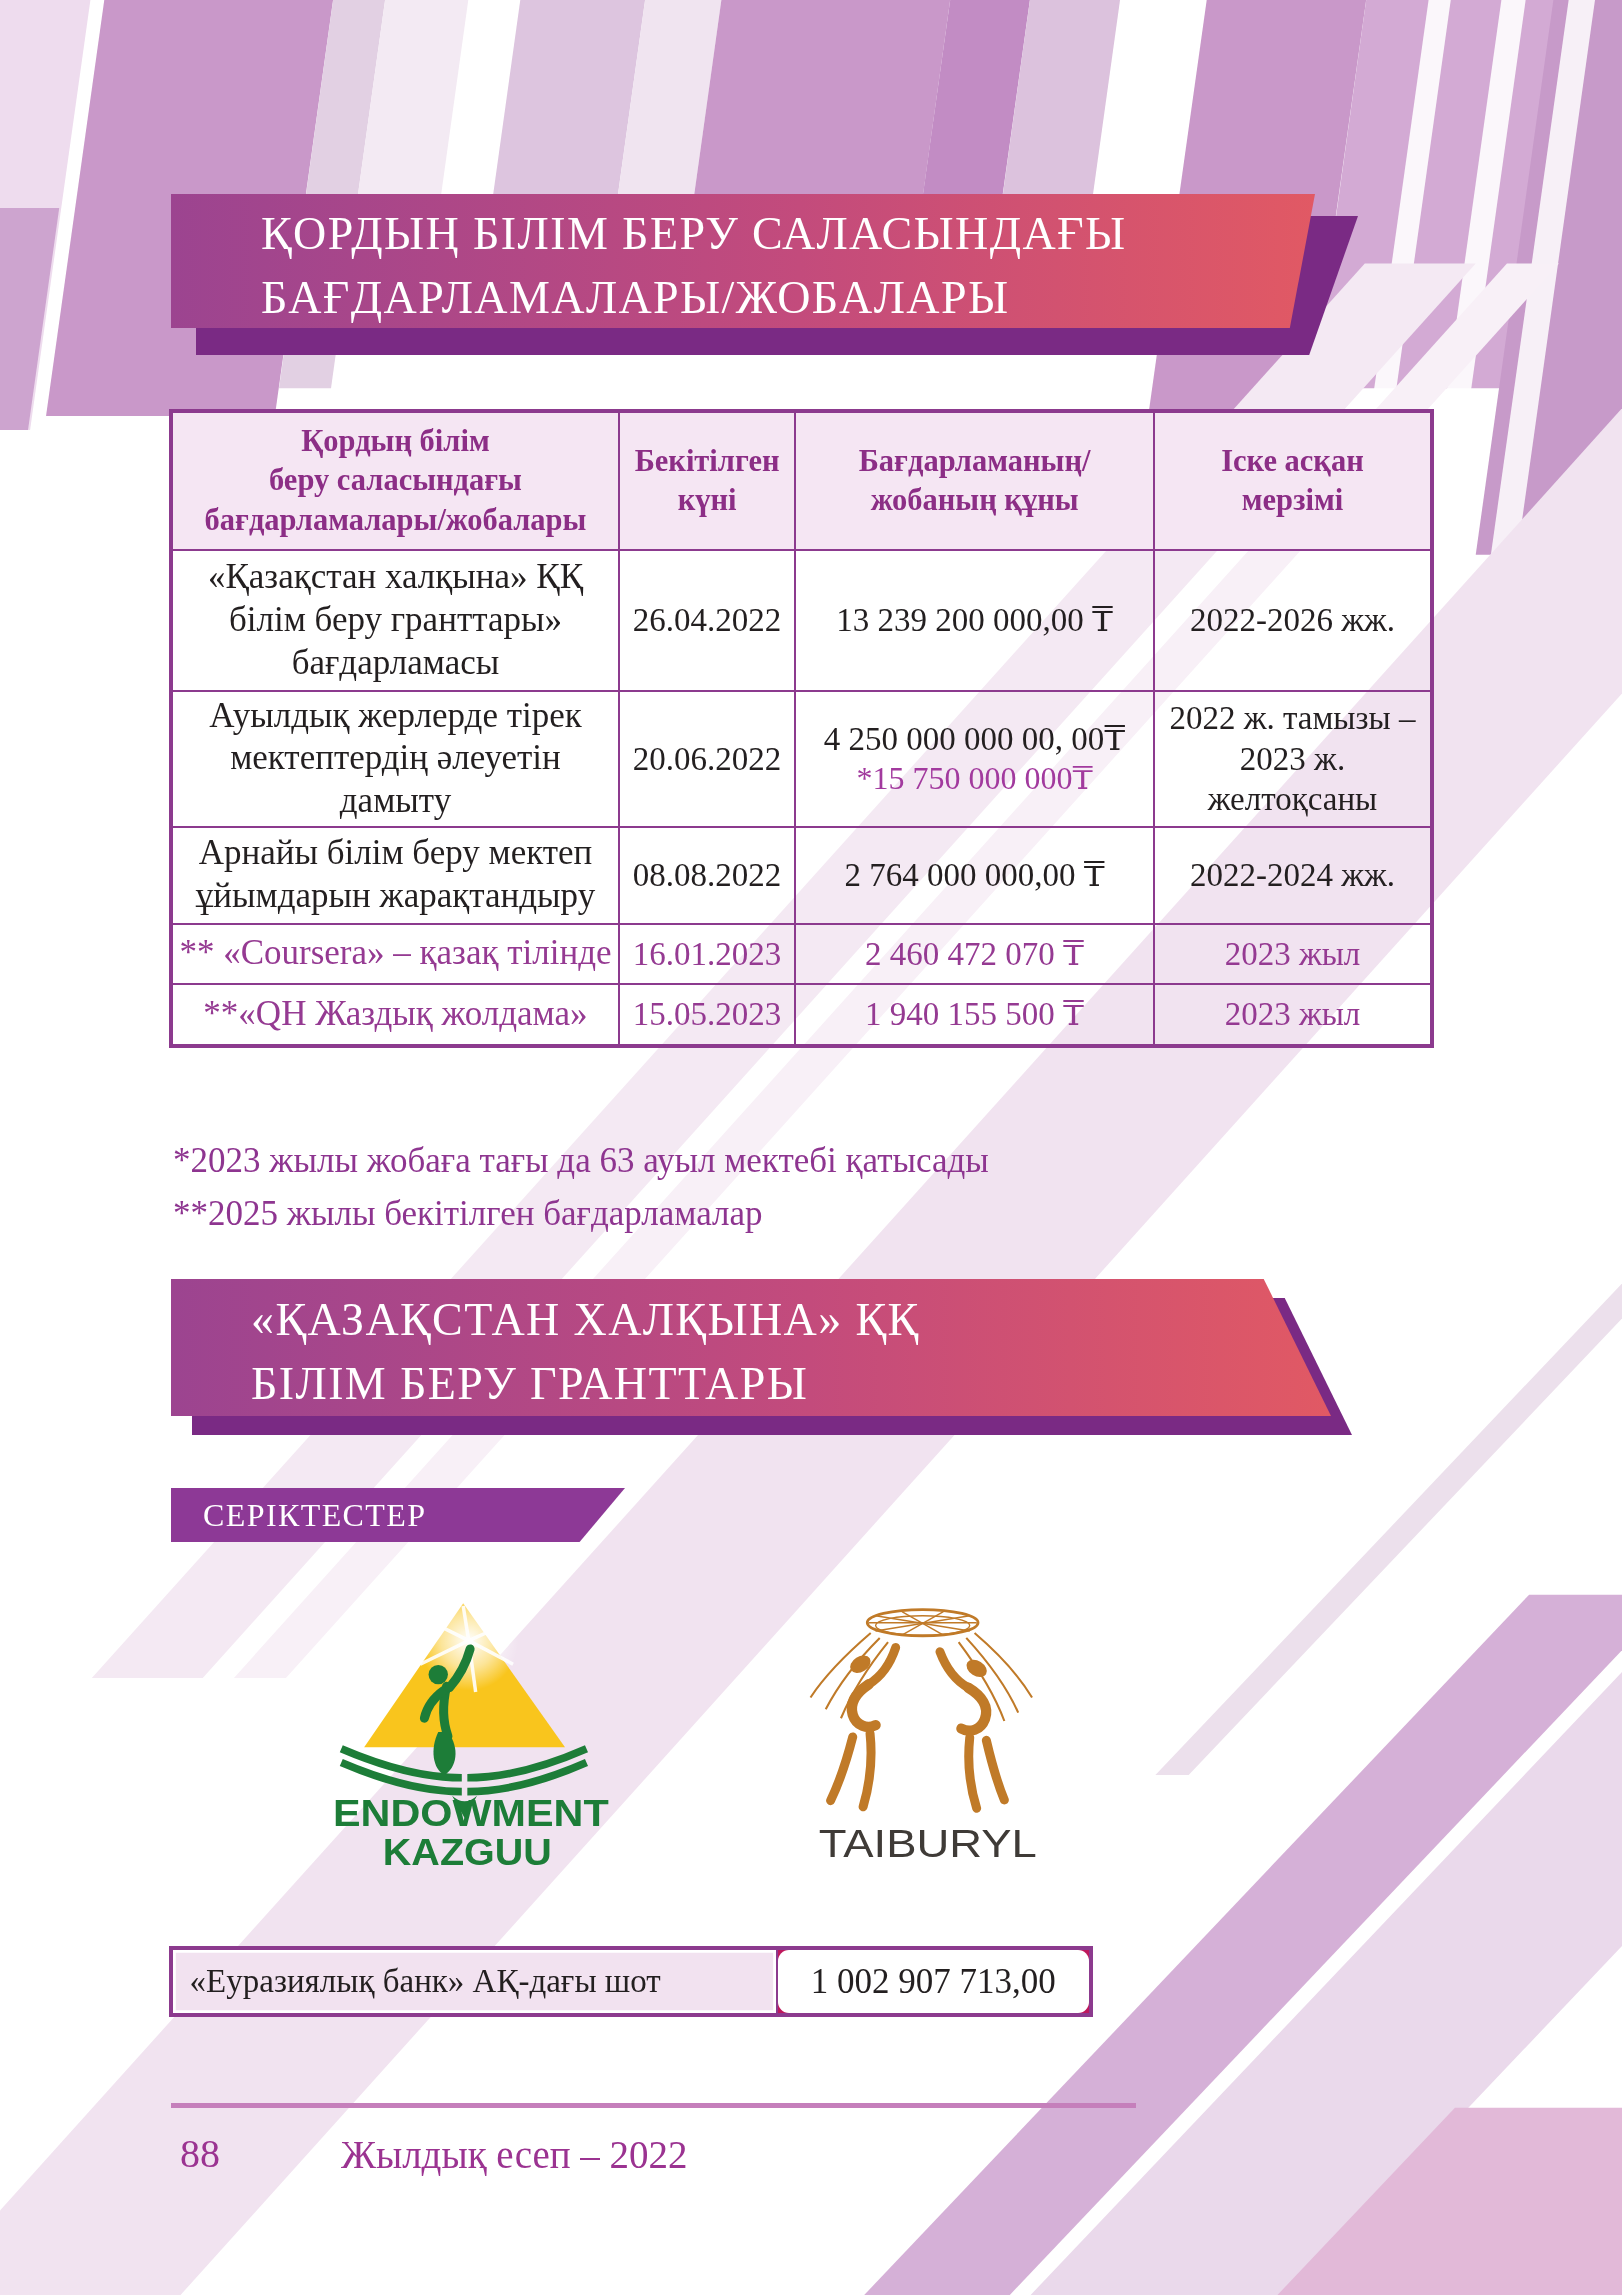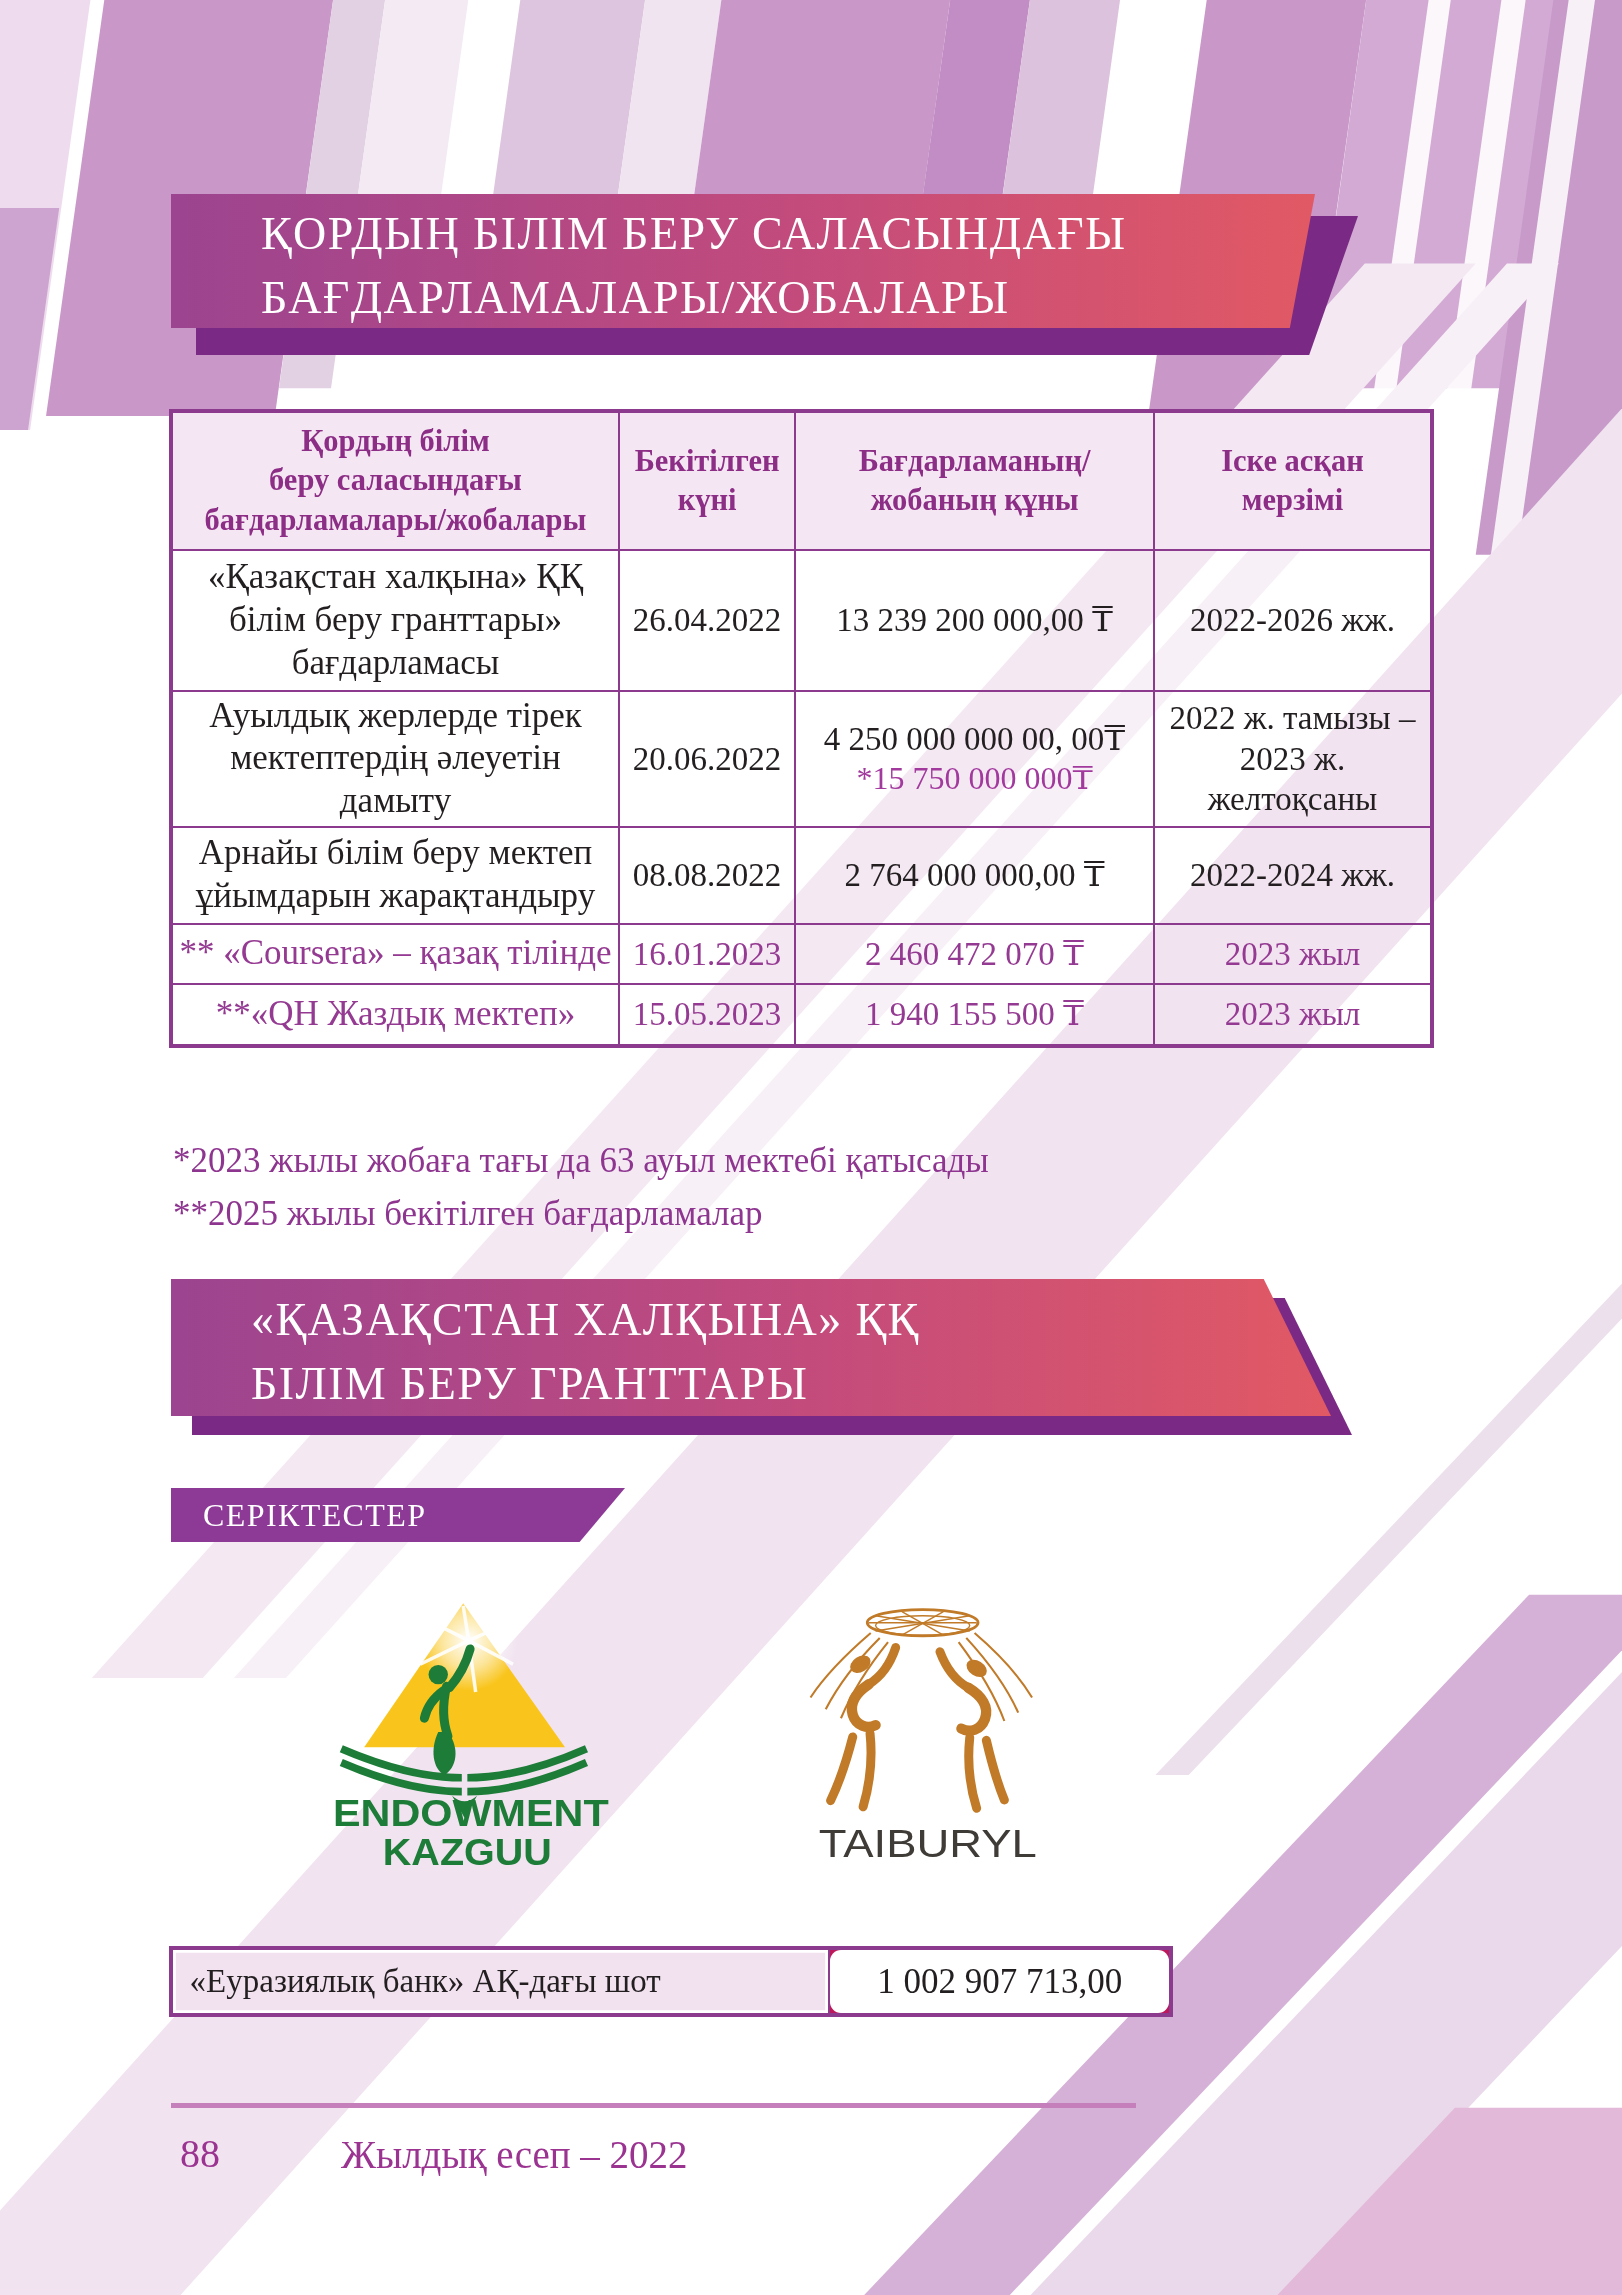--- a/index.html
+++ b/index.html
@@ -55,21 +55,21 @@
   }
   td.cell-name{text-align:left;padding-left:12.5px;font-size:35px;}
   tr.purple-row td{color:#953a92;}
   .cost-note{display:block;color:#a23a9e;font-size:32px;}
 
   
   .footnote{position:absolute;left:173px;color:#8e3590;font-size:35px;z-index:2;}
 
   
   .bank-row{
-    position:absolute;left:169px;top:1946px;width:1004px;height:71px;z-index:2;
+    position:absolute;left:169px;top:1946px;width:924px;height:71px;z-index:2;
     display:flex;border:4.2px solid #8c3a8e;box-sizing:border-box;background:#be185d;
   }
   .bank-cell-label{
     flex:0 0 66%;background:#f2e2f0;box-shadow:inset 0 0 0 2.8px #ffffff;
     border-right:2.8px solid #8c3a8e;display:flex;align-items:center;
     padding-left:16.6px;box-sizing:border-box;font-size:33px;color:#231f20;
   }
   .bank-cell-value{
     flex:1;display:flex;align-items:center;justify-content:center;
     font-size:35px;color:#231f20;background:#ffffff;border-radius:11px;
@@ -175,21 +175,21 @@
       <td><span>2 764 000 000,00 ₸</span><span class="cost-note"></span></td>
       <td class="pre">2022-2024 жж.</td>
     </tr>
     <tr style="height:60px" class="purple-row">
       <td class="cell-name pre">** «Coursera» – қазақ тілінде</td>
       <td>16.01.2023</td>
       <td><span>2 460 472 070 ₸</span><span class="cost-note"></span></td>
       <td class="pre">2023 жыл</td>
     </tr>
     <tr style="height:61px" class="purple-row">
-      <td class="cell-name pre">**«QH Жаздық мектеп»</td>
+      <td class="cell-name pre">**«QH Жаздық жолдама»</td>
       <td>15.05.2023</td>
       <td><span>1 940 155 500 ₸</span><span class="cost-note"></span></td>
       <td class="pre">2023 жыл</td>
     </tr>
   </tbody>
     </table>
 
   <div class="footnote" style="top:1141px">*2023 жылы жобаға тағы да 63 ауыл мектебі қатысады</div>
   <div class="footnote" style="top:1194px">**2025 жылы бекітілген бағдарламалар</div>
 

